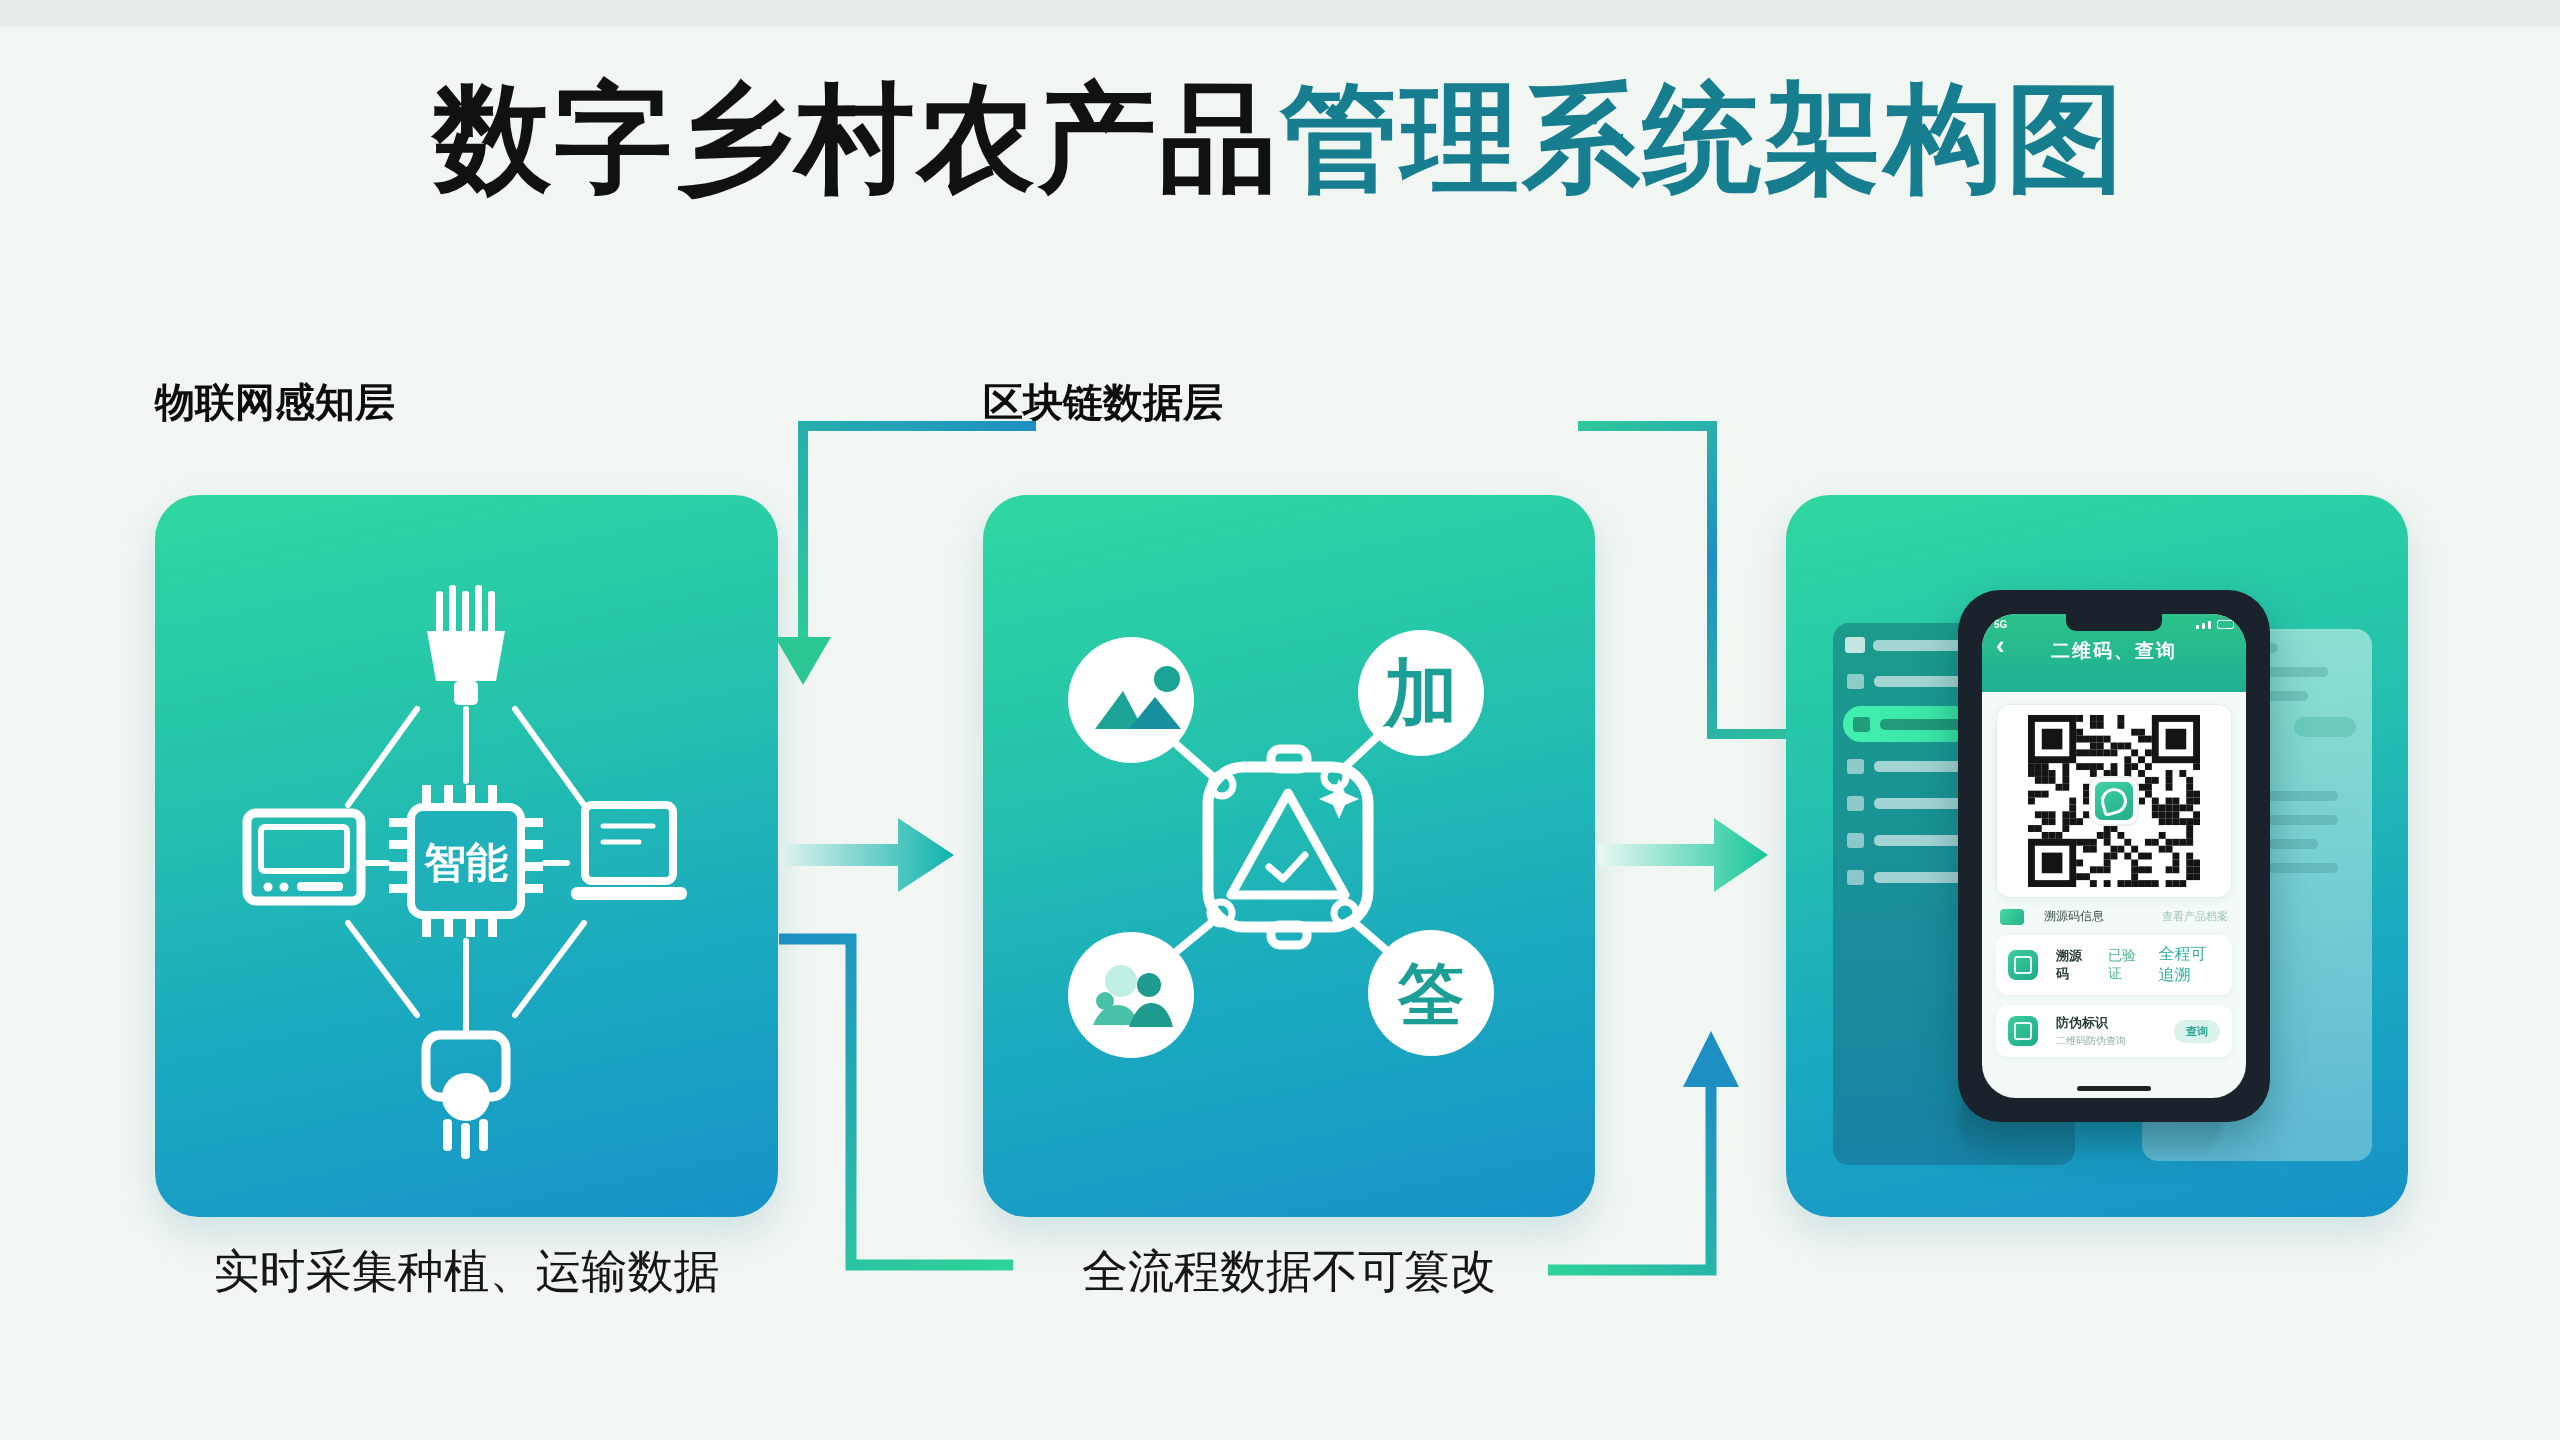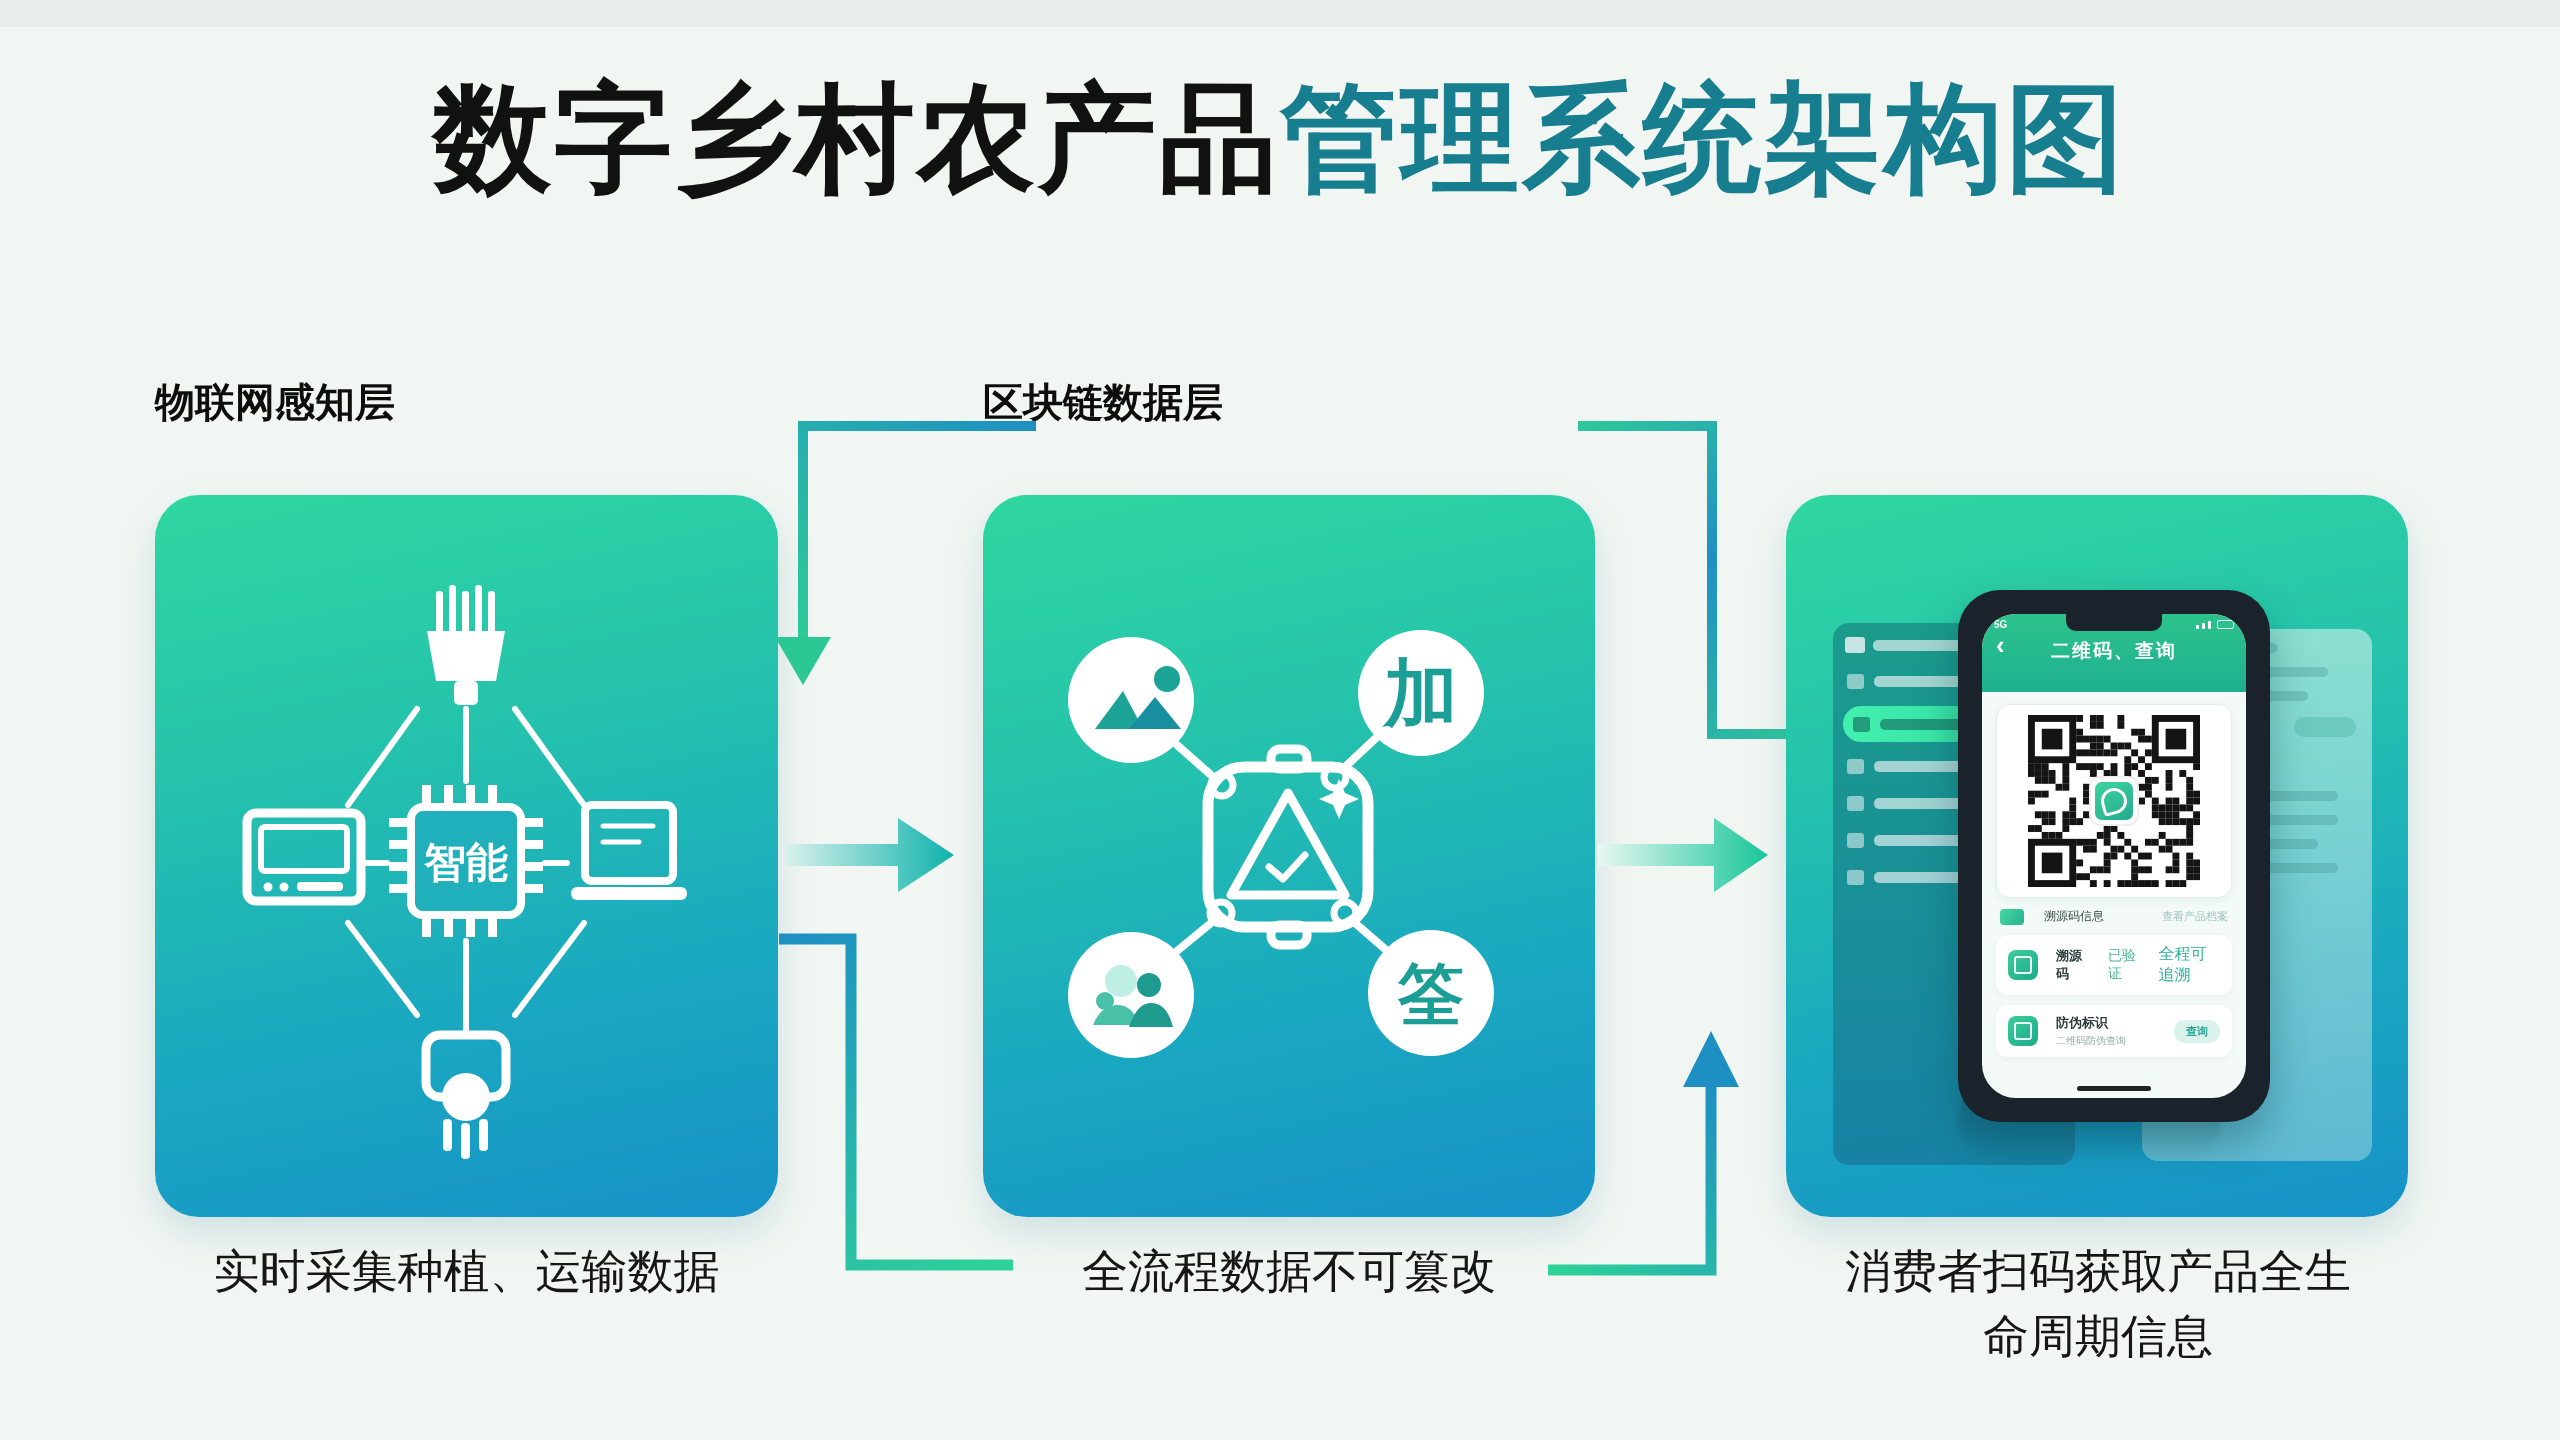--- a/index.html
+++ b/index.html
@@ -509,21 +509,20 @@
           <span class="badge">查询</span>
         </div>
         <div class="homebar"></div>
       </div>
     </div>
     <div class="reflection"></div>
   </div>
 
   <div class="caption c-iot">实时采集种植、运输数据</div>
   <div class="caption c-block">全流程数据不可篡改</div>
-  <div class="caption c-app">消费者扫码获取产品全生命周期信息</div>
 
   <svg class="overlay" viewBox="0 0 2560 1440">
     <defs>
       <linearGradient id="gA" gradientUnits="userSpaceOnUse" x1="1036" y1="399" x2="803" y2="640">
         <stop offset="0" stop-color="#1e8fc2"></stop>
           <stop offset="1" stop-color="#2ecf96"></stop>
       </linearGradient>
       <linearGradient id="gD" gradientUnits="userSpaceOnUse" x1="1578" y1="399" x2="1786" y2="707">
         <stop offset="0" stop-color="#2fc79b"></stop>
           <stop offset=".5" stop-color="#1f8fc4"></stop>

